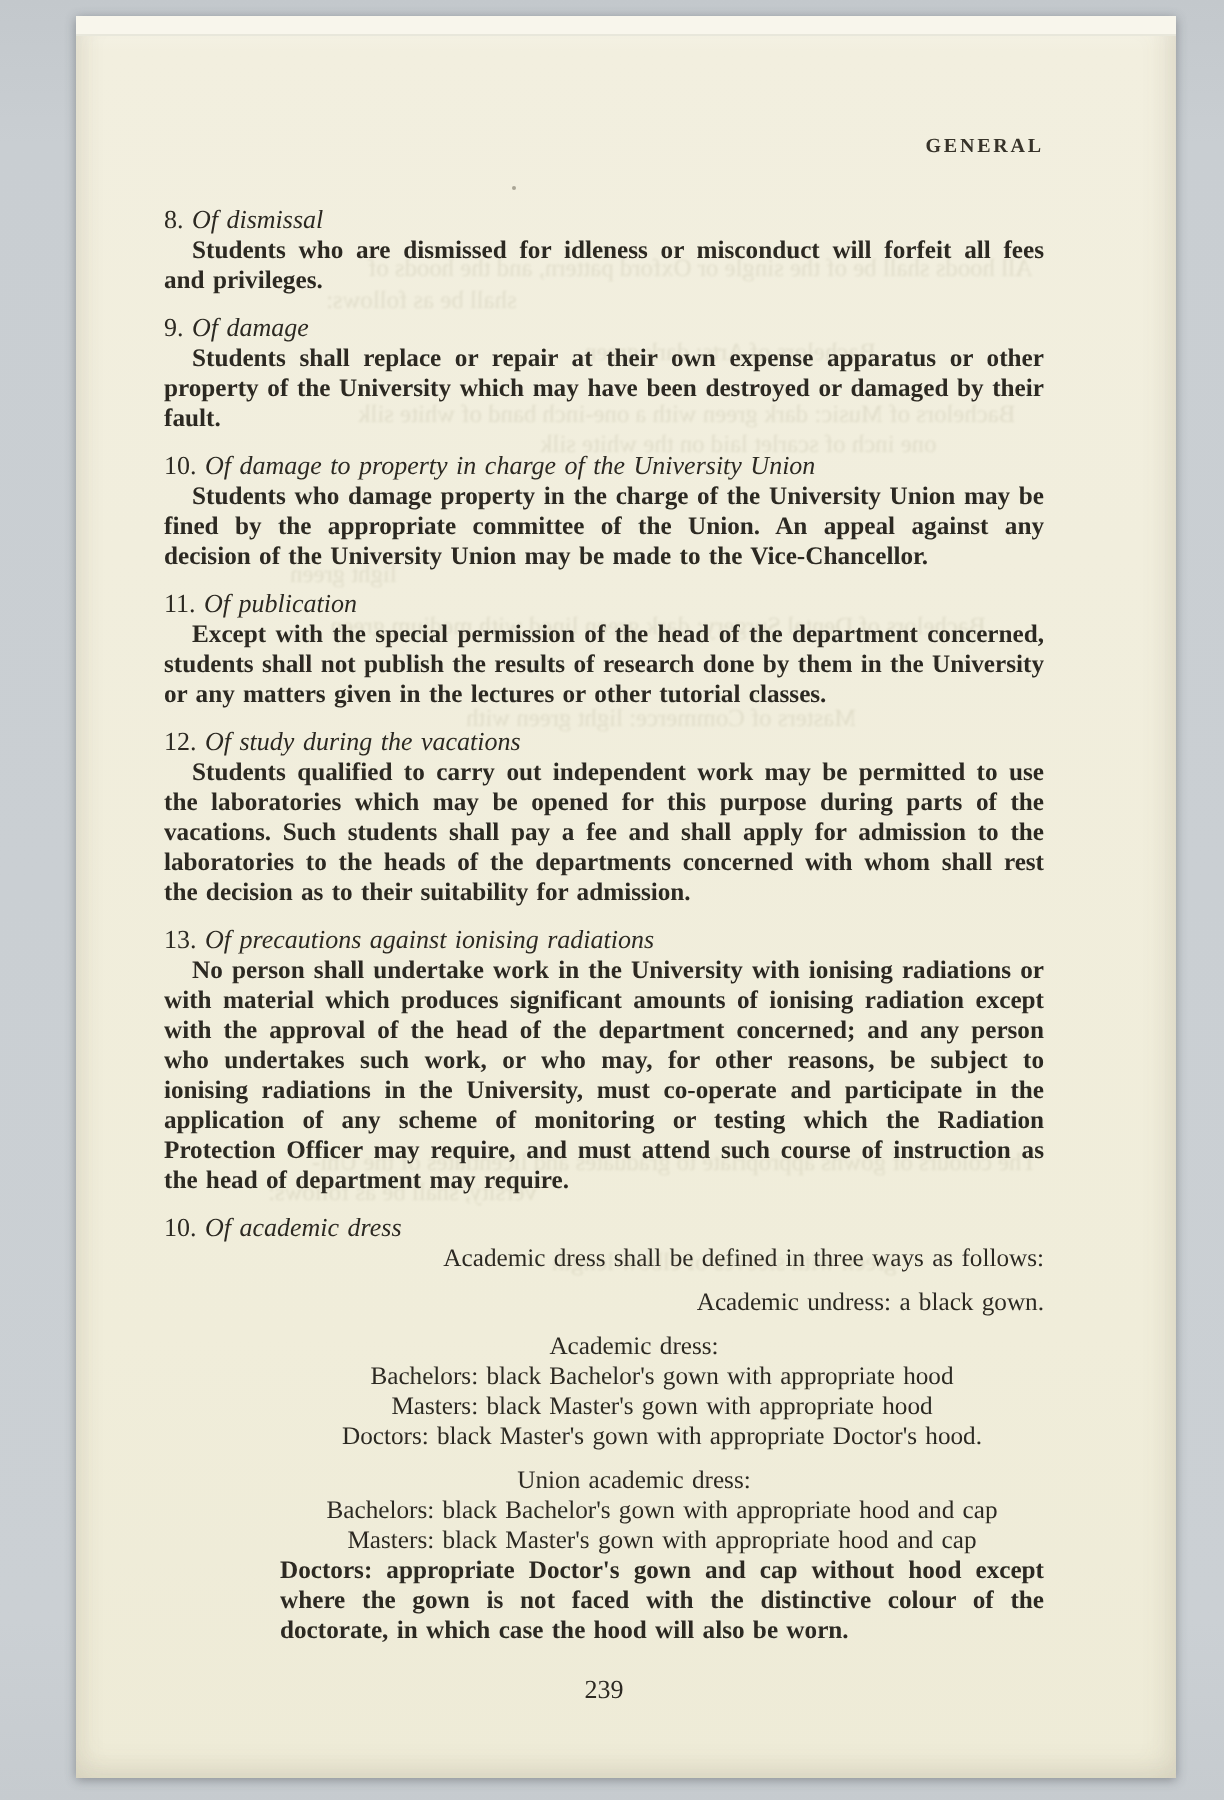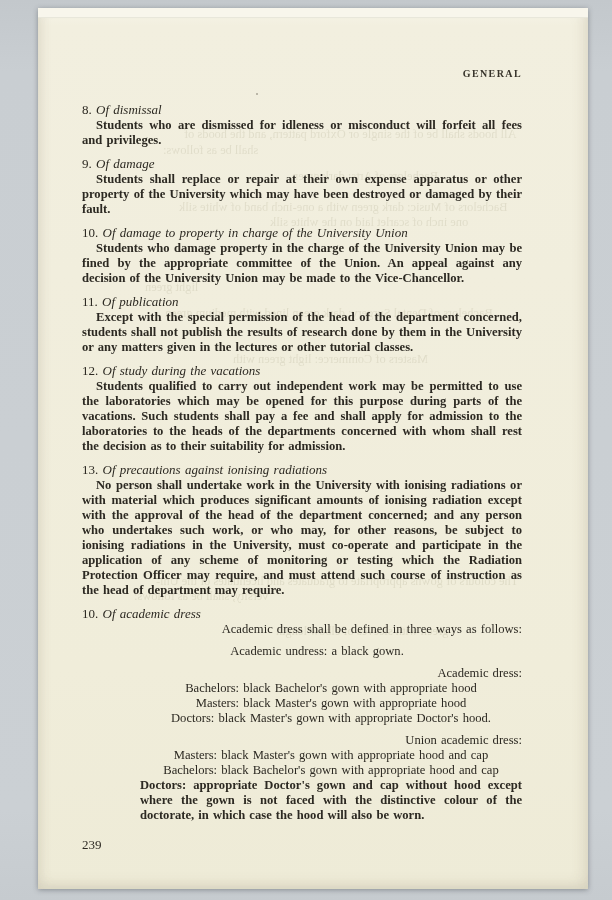--- a/index.html
+++ b/index.html
@@ -93,27 +93,27 @@
     text-align: left;
     font-variant-numeric: oldstyle-nums;
   }
   .sec-title { font-style: italic; margin-top: 12px; }
   .sec-body {
     margin: 0;
     text-indent: 14px;
     font-weight: bold;
   }
   .lead-line { margin: 0; text-indent: 14px; text-align: right; }
-  .dress-line   { margin: 7px 0 0 30px; text-align: center; }
-  .dress-label  { margin: 7px 0 0 30px; text-align: right; }
+  .dress-line   { margin: 7px 0 0 30px; text-align: right; }
+  .dress-label  { margin: 7px 0 0 30px; text-align: center; }
   .dress-item   { margin: 0 0 0 58px; text-align: center; }
   .dress-item-wrap { margin: 0 0 0 58px; text-align: justify; font-weight: bold; }
   .page-number {
     margin-top: 14px;
-    text-align: left;
+    text-align: center;
     font-size: 13px;
     font-variant-numeric: oldstyle-nums;
   }
   .speck {
     position: absolute;
     left: 218px; top: 85px;
     width: 2px; height: 2px;
     border-radius: 50%;
     background: rgba(80,75,60,0.45);
   }
@@ -167,20 +167,20 @@
     <p class="lead-line">Academic dress shall be defined in three ways as follows:</p>
 
     <p class="dress-line">Academic undress: a black gown.</p>
 
     <p class="dress-label">Academic dress:</p>
     <p class="dress-item">Bachelors: black Bachelor's gown with appropriate hood</p>
     <p class="dress-item">Masters: black Master's gown with appropriate hood</p>
     <p class="dress-item">Doctors: black Master's gown with appropriate Doctor's hood.</p>
 
     <p class="dress-label">Union academic dress:</p>
+    <p class="dress-item">Bachelors: black Bachelor's gown with appropriate hood and cap</p>
     <p class="dress-item">Masters: black Master's gown with appropriate hood and cap</p>
-    <p class="dress-item">Bachelors: black Bachelor's gown with appropriate hood and cap</p>
     <p class="dress-item-wrap">Doctors: appropriate Doctor's gown and cap without hood except where the gown is not faced with the distinctive colour of the doctorate, in which case the hood will also be worn.</p>
 
     <div class="page-number">239</div>
 
   </div>
 </div>
 
 </body></html>

